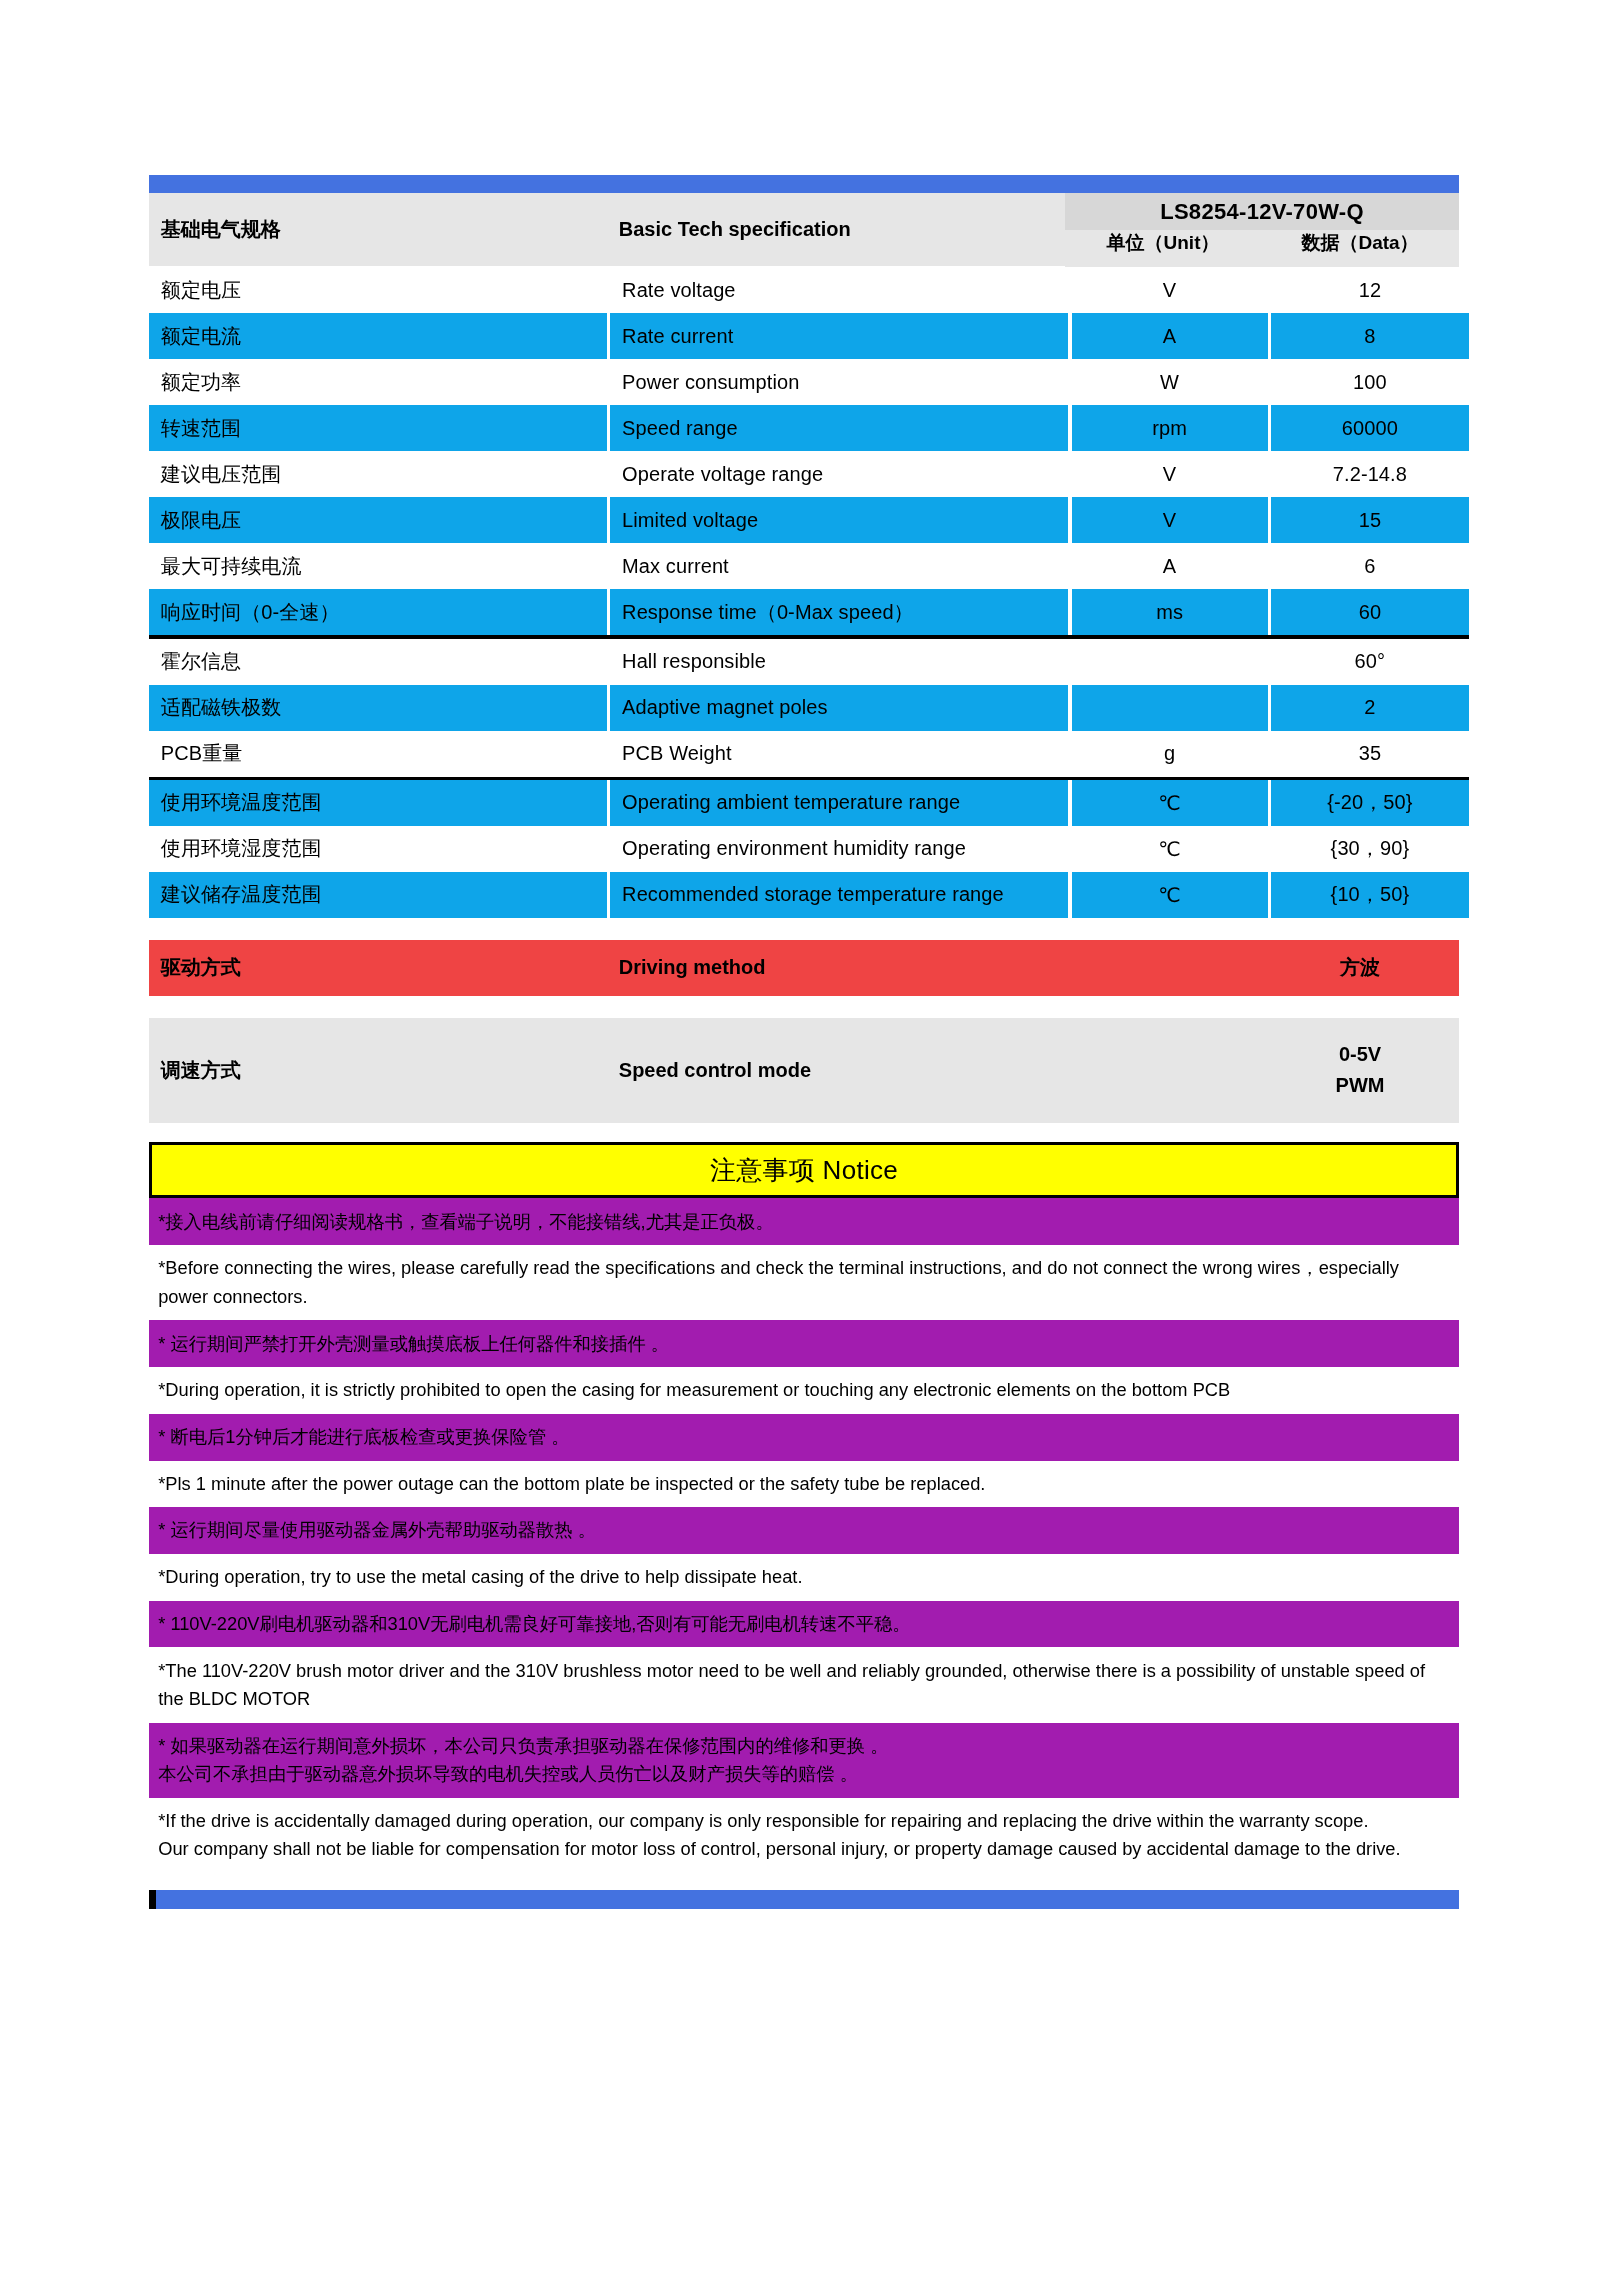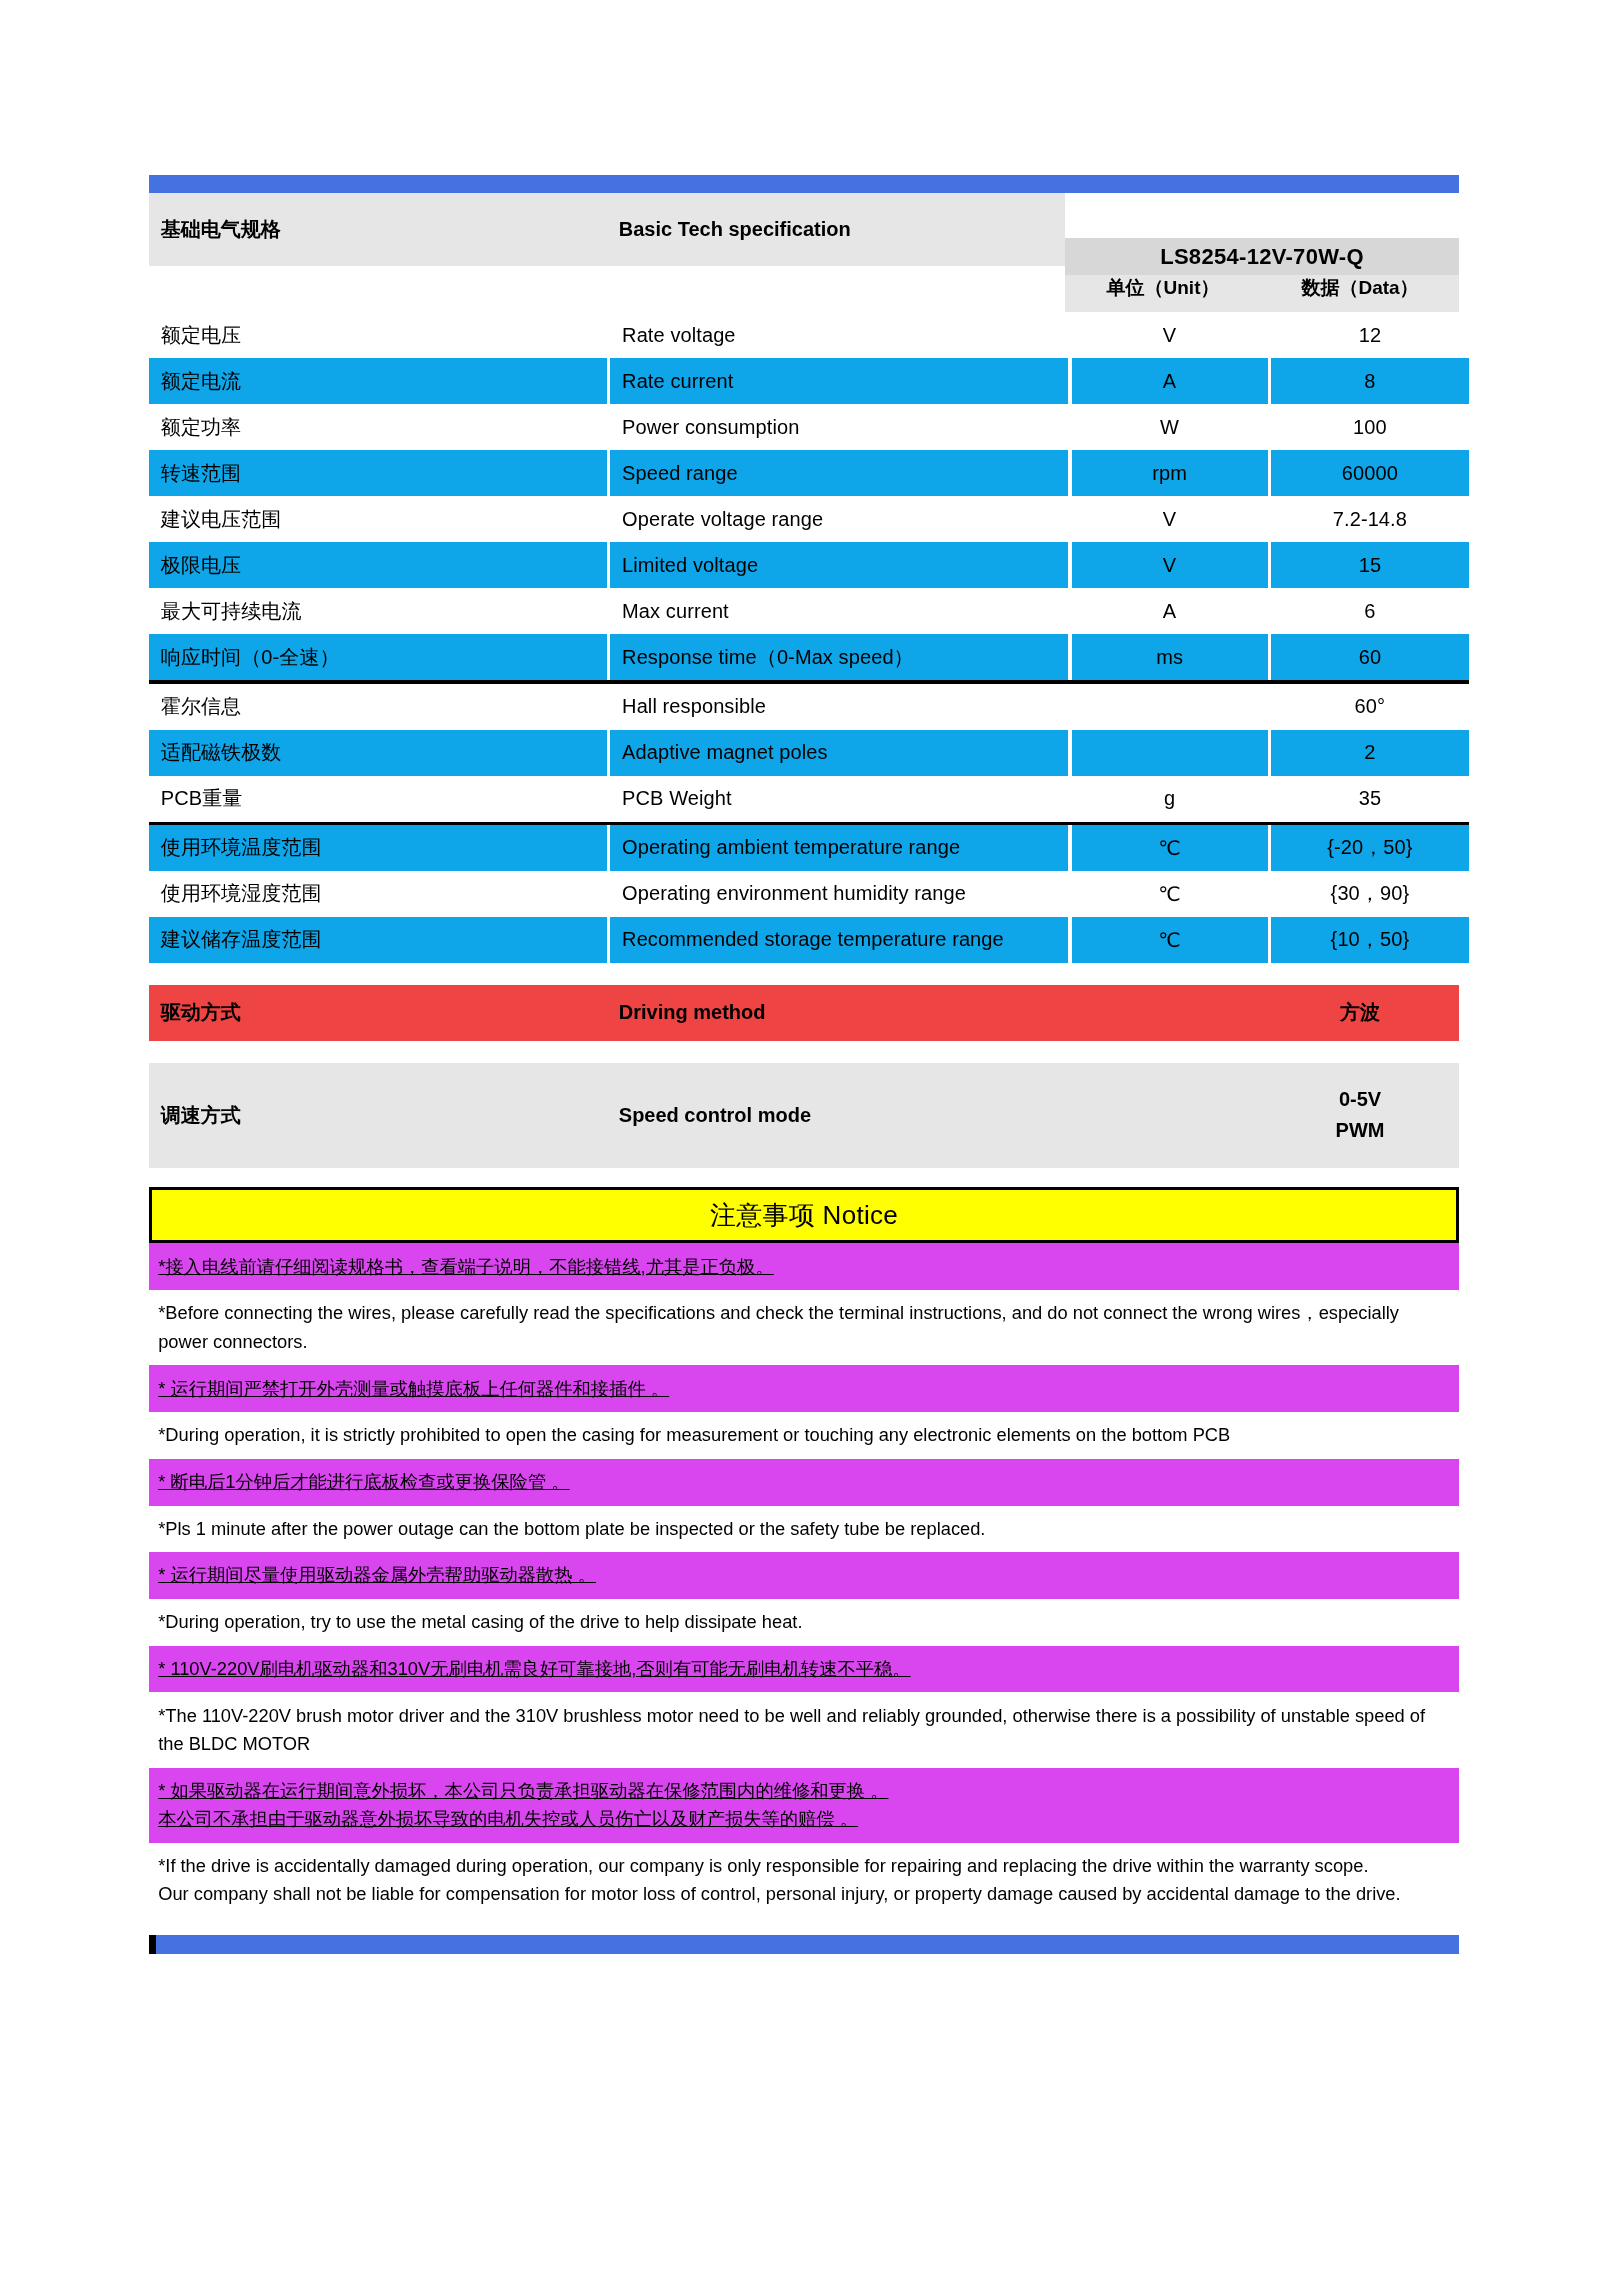--- a/index.html
+++ b/index.html
@@ -92,21 +92,20 @@
   }
   .model-cell {
     height: 37px;
     background: #D7D7D7;
     display: flex;
     align-items: center;
     justify-content: center;
     font-size: 22px;
     font-weight: bold;
     letter-spacing: 0.3px;
-    margin-top: 45px;
   }
   .unit-data-head {
     height: 37px;
     background: #E6E6E6;
     display: flex;
     align-items: flex-start;
   }
   .unit-data-head .uh {
     width: 196px;
     text-align: center;
@@ -160,21 +159,21 @@
     letter-spacing: 0.3px;
   }
 
   
   .note {
     font-size: 18.3px;
     line-height: 1.55;
     padding: 9.2px 7.9px 9.2px 9.2px;
     box-sizing: border-box;
   }
-  .note.shade { background: #d946ef; text-decoration: underline; }
+  .note.shade { background: #a21caf; }
   .note.plain { background: #FFFFFF; }
   .note .ln { display: block; }
 
   
   .footer-wrap {
     margin-top: 17px;
     display: flex;
     align-items: stretch;
     height: 19.6px;
     width: 100%;

